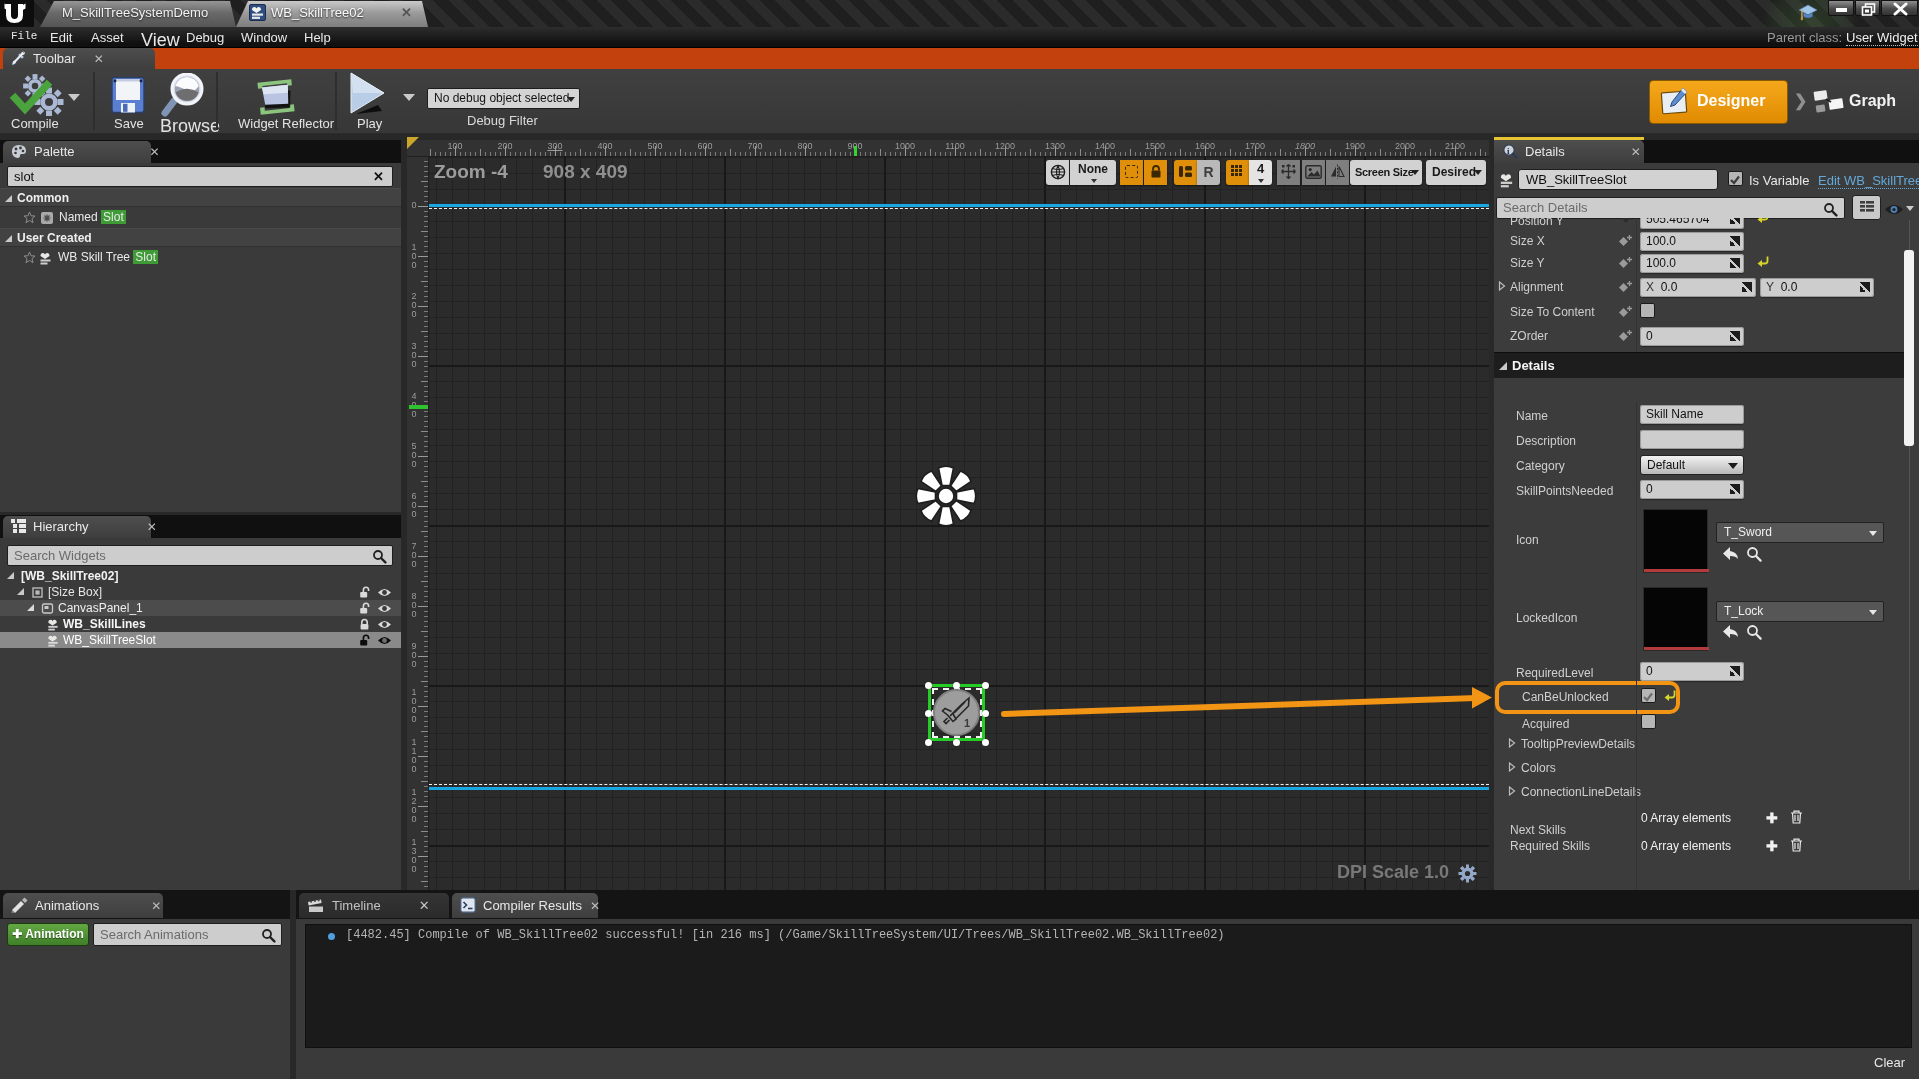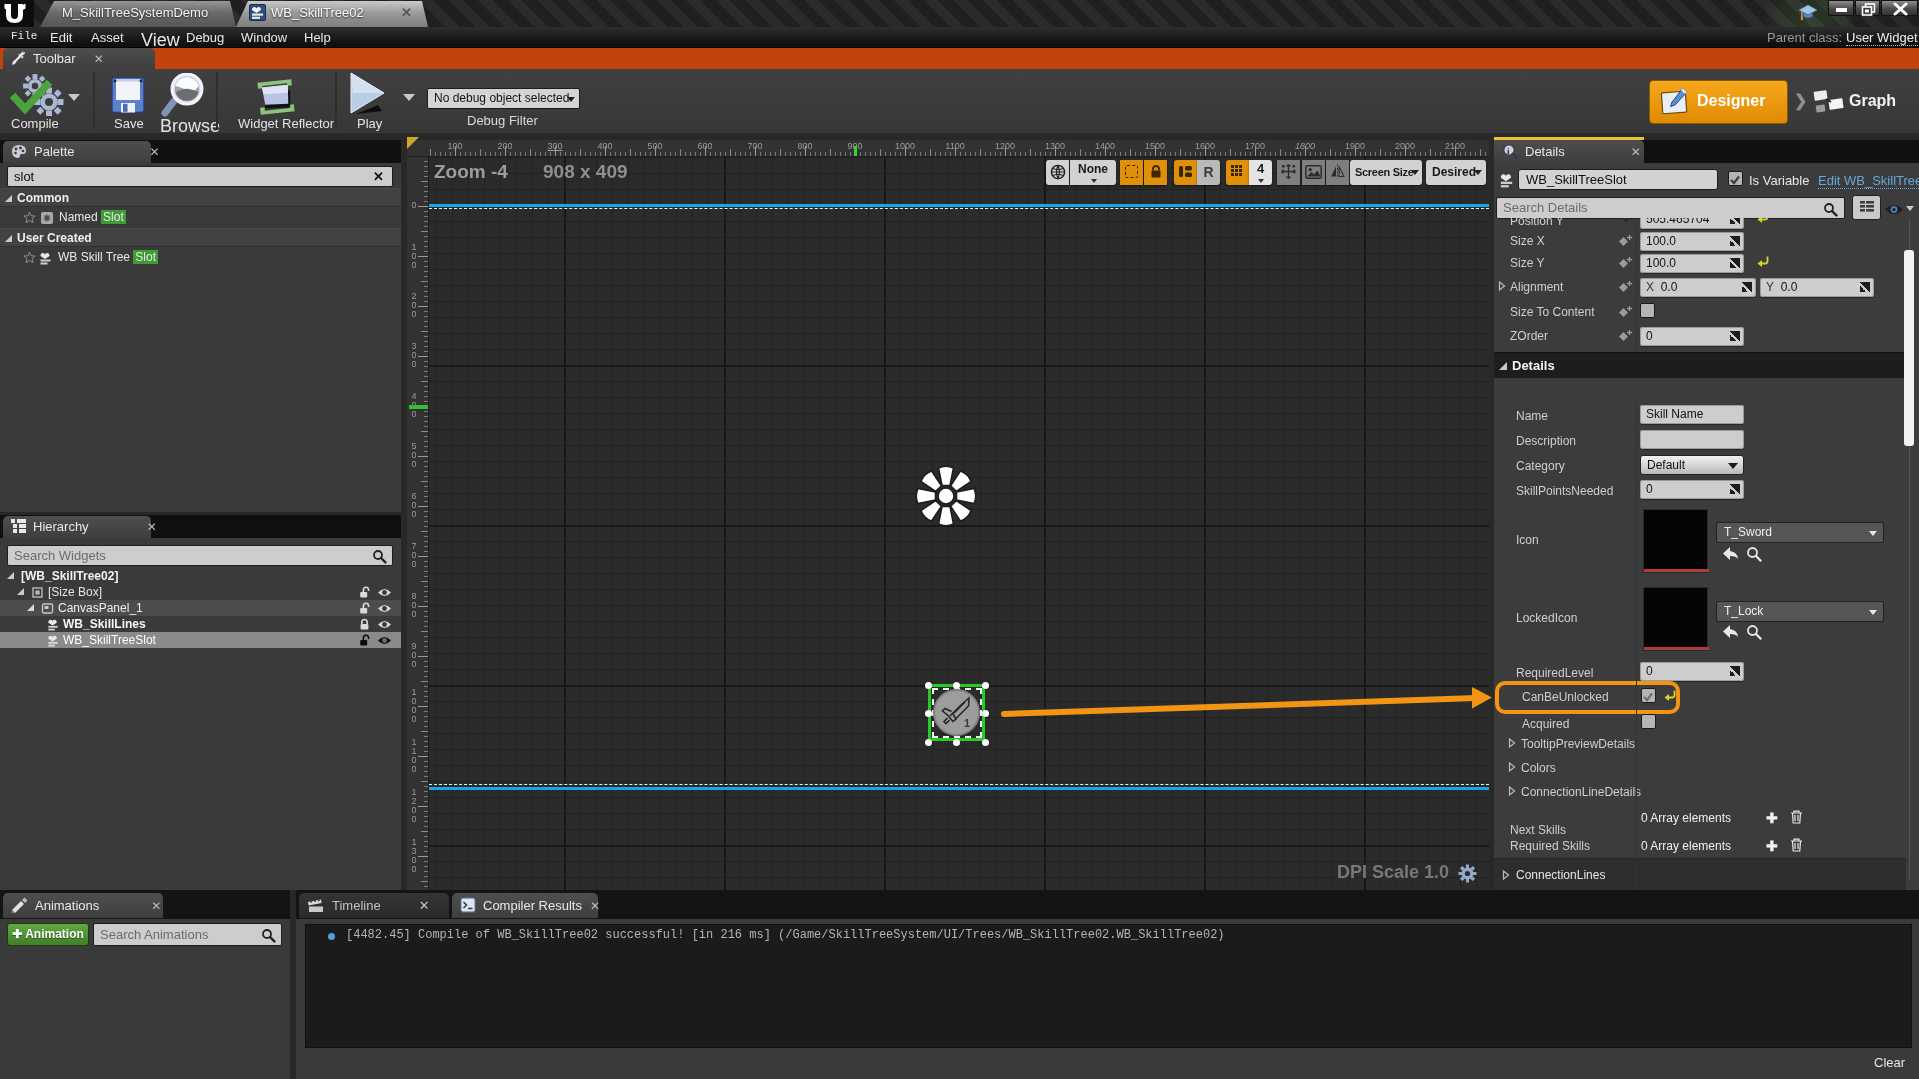--- a/index.html
+++ b/index.html
@@ -715,26 +715,20 @@
     <svg class="abs" style="left:296px;top:647px;" width="13" height="14" viewBox="0 0 13 14">
         <path d="M1 3 L12 3 M4 3 L4 1.2 L9 1.2 L9 3 M2.5 3 L3.2 13 L9.8 13 L10.5 3 M5 5 L5 11 M8 5 L8 11" fill="none" stroke="#e8e8e8" stroke-width="1.2"></path>
       </svg>
     <div class="lbl" style="left:16px;top:676px;">Required Skills</div>
     <div class="abs" style="left:147px;top:676px;color:#f0f0f0;font-size:12px;">0 Array elements</div>
     <div class="abs" style="left:272px;top:675px;color:#f0f0f0;font-size:14px;font-weight:bold;">✚</div>
     <svg class="abs" style="left:296px;top:675px;" width="13" height="14" viewBox="0 0 13 14">
         <path d="M1 3 L12 3 M4 3 L4 1.2 L9 1.2 L9 3 M2.5 3 L3.2 13 L9.8 13 L10.5 3 M5 5 L5 11 M8 5 L8 11" fill="none" stroke="#e8e8e8" stroke-width="1.2"></path>
       </svg>
 
-    <div class="abs" style="left:0;top:695px;width:412px;height:32px;background:#2e2e2e;border-top:1px solid #262626;">
-      <svg class="abs" style="left:8px;top:11px;" width="8" height="10" viewBox="0 0 8 10">
-          <path d="M1.5 1 L6.5 5 L1.5 9 Z" fill="none" stroke="#bbb" stroke-width="1.2"></path>
-        </svg>
-      <div class="abs" style="left:22px;top:9px;color:#e5e5e5;font-size:12px;">ConnectionLines</div>
-    </div>
 
     <div class="abs" style="left:142px;top:55px;width:1px;height:134px;background:#333;"></div>
     <div class="abs" style="left:142px;top:239px;width:1px;height:488px;background:#333;"></div>
 
     <div class="abs" style="left:415px;top:57px;width:1px;height:660px;background:#555;"></div>
     <div class="abs" style="left:410px;top:87px;width:10px;height:196px;background:#f2f2f2;border-radius:3px;"></div>
   </div>
 </div>
 
 <div class="abs" style="left:0;top:890px;width:1919px;height:189px;background:#141414;">

